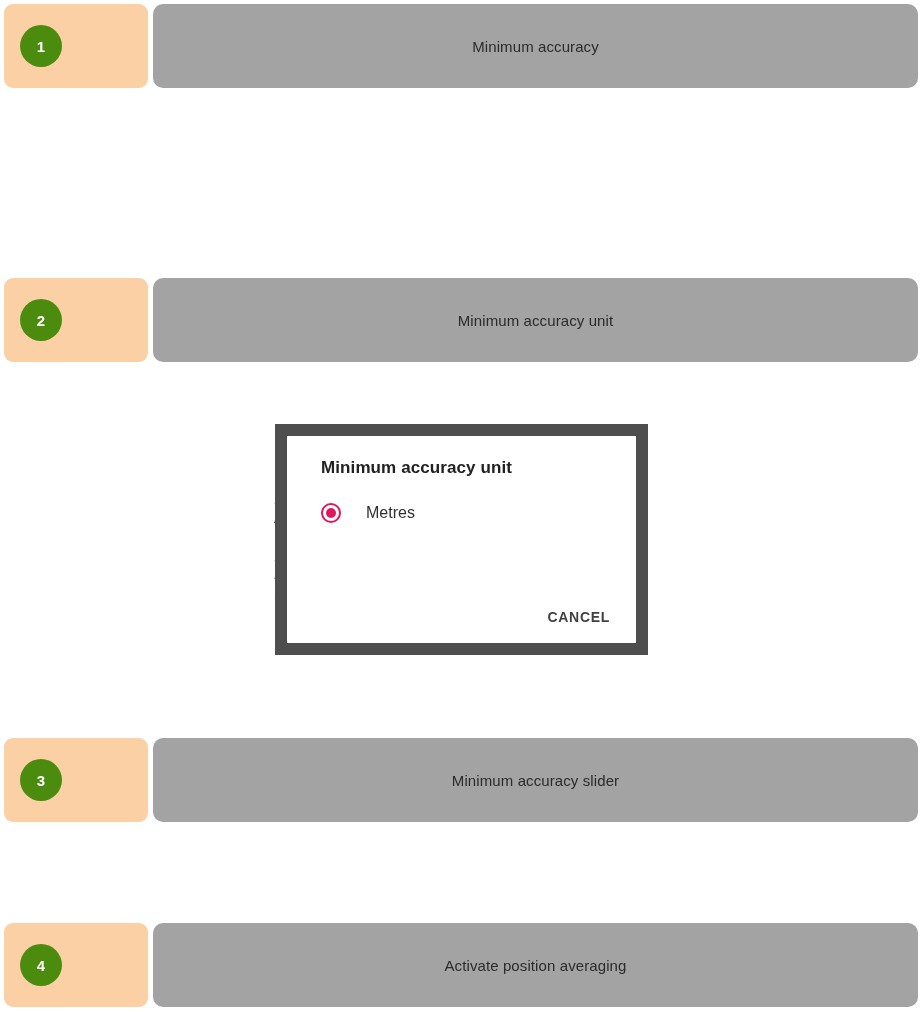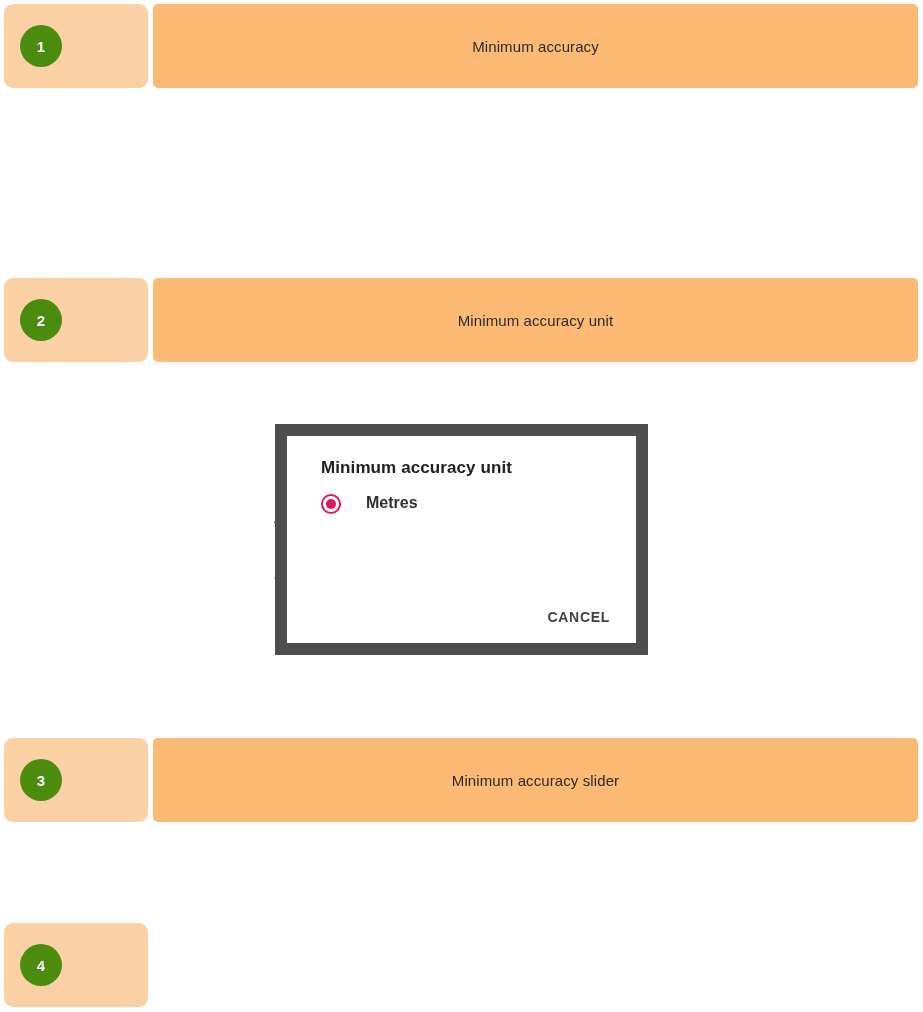--- a/index.html
+++ b/index.html
@@ -42,22 +42,22 @@
     font-size: 15px;
     font-weight: bold;
     display: flex;
     align-items: center;
     justify-content: center;
     line-height: 1;
   }
   .step-label-panel {
     flex: 1;
     margin-left: 5px;
-    background: #fdba74;
-    border-radius: 5px;
+    background: #a3a3a3;
+    border-radius: 10px;
     display: flex;
     align-items: center;
     justify-content: center;
   }
   .step-label {
     font-size: 15px;
     color: #2b2b2b;
     letter-spacing: 0.1px;
   }
 
@@ -104,24 +104,24 @@
   }
   .dialog-title {
     font-size: 17px;
     font-weight: bold;
     color: #212121;
     margin: 0 0 16px 10px;
     letter-spacing: 0.1px;
   }
   .radio-option {
     display: flex;
+    align-items: center;
     height: 38px;
     margin-left: 10px;
     cursor: pointer;
-    font-weight: bold;
   }
   .radio-mark {
     width: 20px;
     height: 20px;
     border-radius: 50%;
     box-sizing: border-box;
     flex: 0 0 auto;
     position: relative;
   }
   .radio-mark.on {
@@ -216,13 +216,16 @@
   </div>
   <div class="step-label-panel">
     <span class="step-label">Minimum accuracy slider</span>
   </div>
 </div>
 
 <div class="step-row" style="left:4px; top:923px; width:914px;">
   <div class="step-badge-panel">
     <div class="step-badge">4</div>
   </div>
+  <div class="step-label-panel">
+    <span class="step-label">Activate position averaging</span>
+  </div>
 </div>
 
 </body></html>

